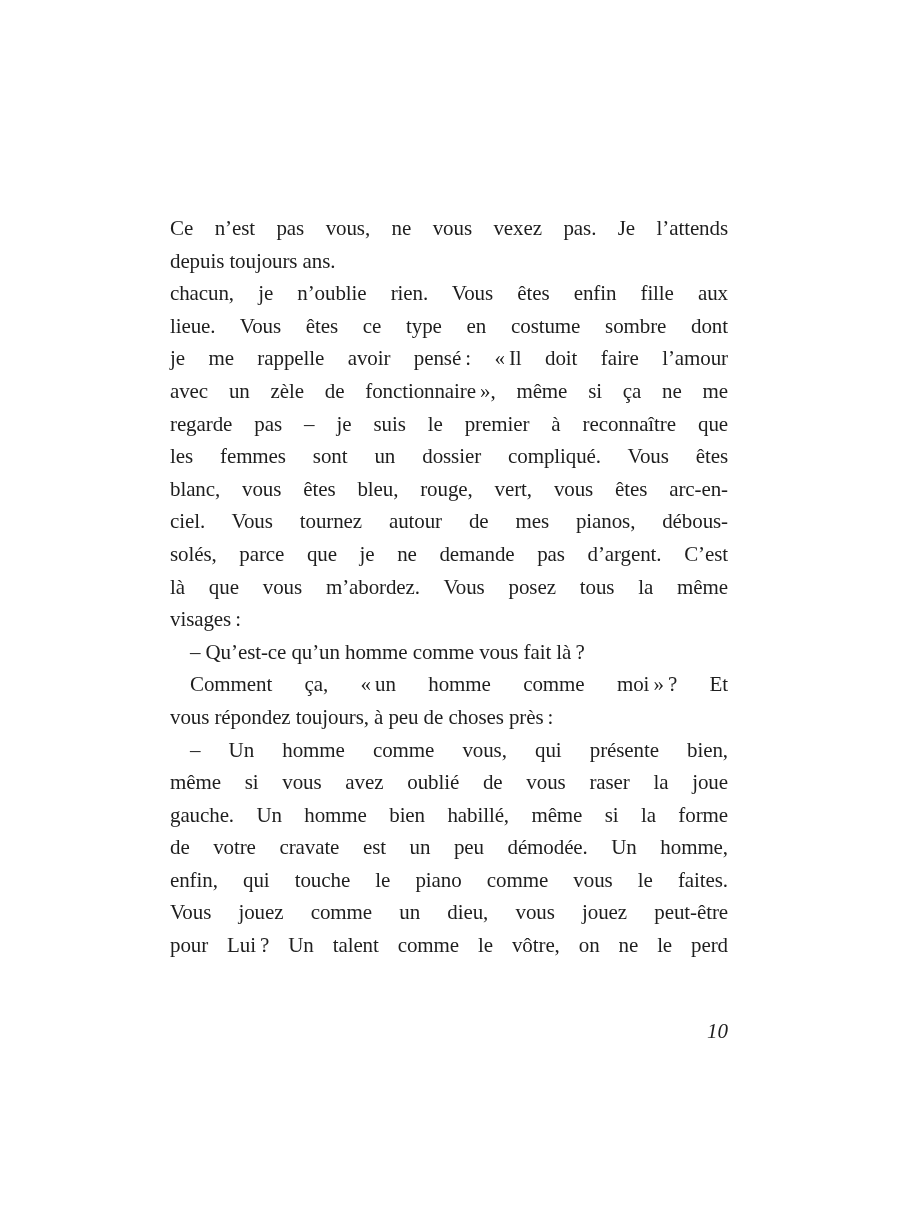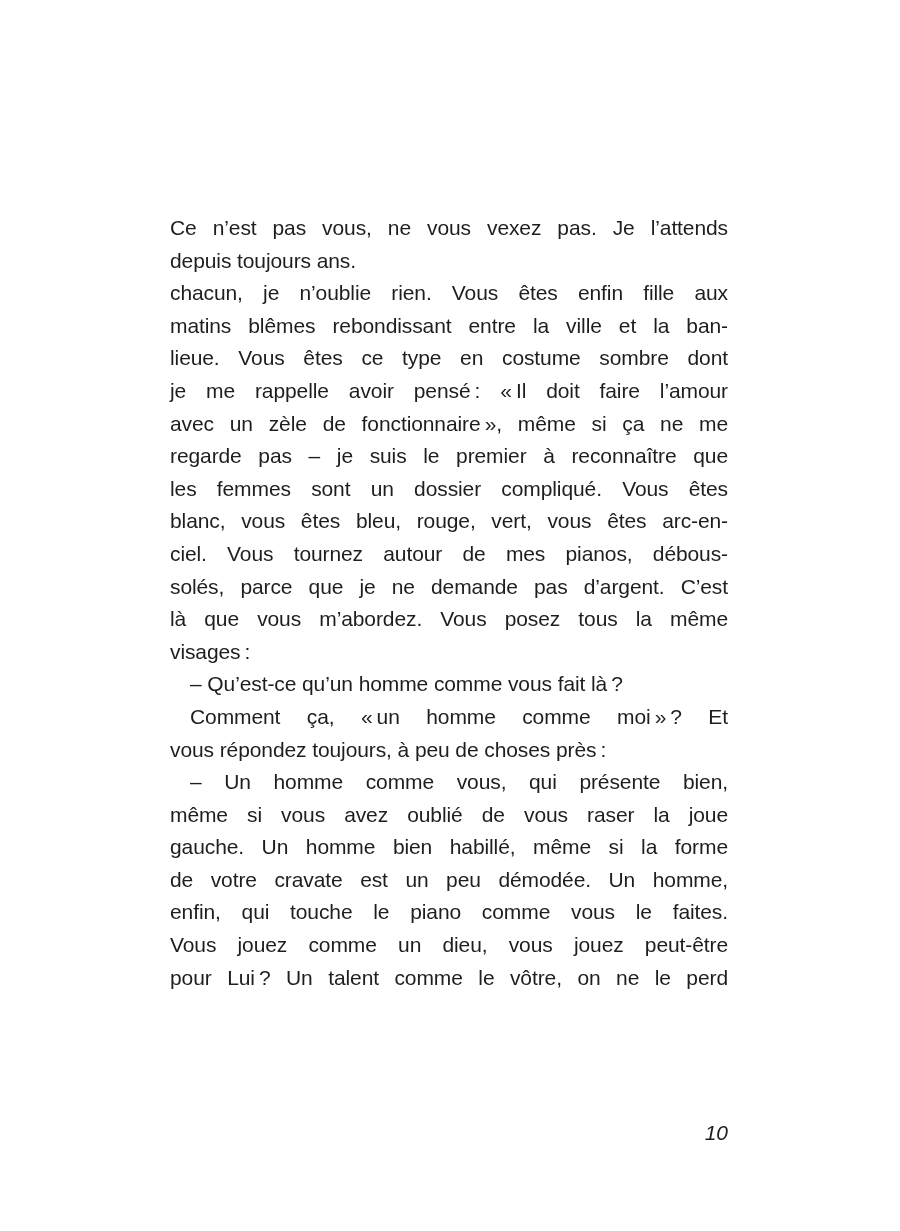--- a/index.html
+++ b/index.html
@@ -2,21 +2,21 @@
 <html><head>
 <meta charset="utf-8">
 <style>
   html, body { margin: 0; padding: 0; }
   .screen {
     position: relative;
     width: 900px;
     height: 1231px;
     background: #ffffff;
     overflow: hidden;
-    font-family: Liberation Sans, sans-serif;
+    font-family: Liberation Serif, serif;
     color: #1e1e1e;
   }
   .text-block {
     position: absolute;
     left: 170px;
     top: 212px;
     width: 558px;
   }
   .line {
     margin: 0;
@@ -25,38 +25,37 @@
     line-height: 32.6px;
     letter-spacing: -0.1px;
     text-align: justify;
     text-align-last: justify;
     white-space: normal;
   }
   .line.par-end { text-align-last: left; }
   .line.indent { text-indent: 20px; }
   .page-number {
     position: absolute;
-    top: 1117px;
+    top: 1015px;
     right: 172px;
     font-size: 21px;
     line-height: 32px;
     font-style: italic;
     text-align: right;
     color: #1e1e1e;
   }
 </style>
 </head>
 <body>
 
 <main class="screen">
   <div class="text-block">
     <p class="line">Ce n’est pas vous, ne vous vexez pas. Je l’attends</p>
     <p class="line par-end">depuis toujours ans.</p>
     <p class="line">chacun, je n’oublie rien. Vous êtes enfin fille aux</p>
-    <p class="line">matins blêmes rebondissant entre la ville et la ban-</p>
     <p class="line">lieue. Vous êtes ce type en costume sombre dont</p>
     <p class="line">je me rappelle avoir pensé : « Il doit faire l’amour</p>
     <p class="line">avec un zèle de fonctionnaire », même si ça ne me</p>
     <p class="line">regarde pas – je suis le premier à reconnaître que</p>
     <p class="line">les femmes sont un dossier compliqué. Vous êtes</p>
     <p class="line">blanc, vous êtes bleu, rouge, vert, vous êtes arc-en-</p>
     <p class="line">ciel. Vous tournez autour de mes pianos, débous-</p>
     <p class="line">solés, parce que je ne demande pas d’argent. C’est</p>
     <p class="line">là que vous m’abordez. Vous posez tous la même</p>
     <p class="line par-end">visages :</p>

